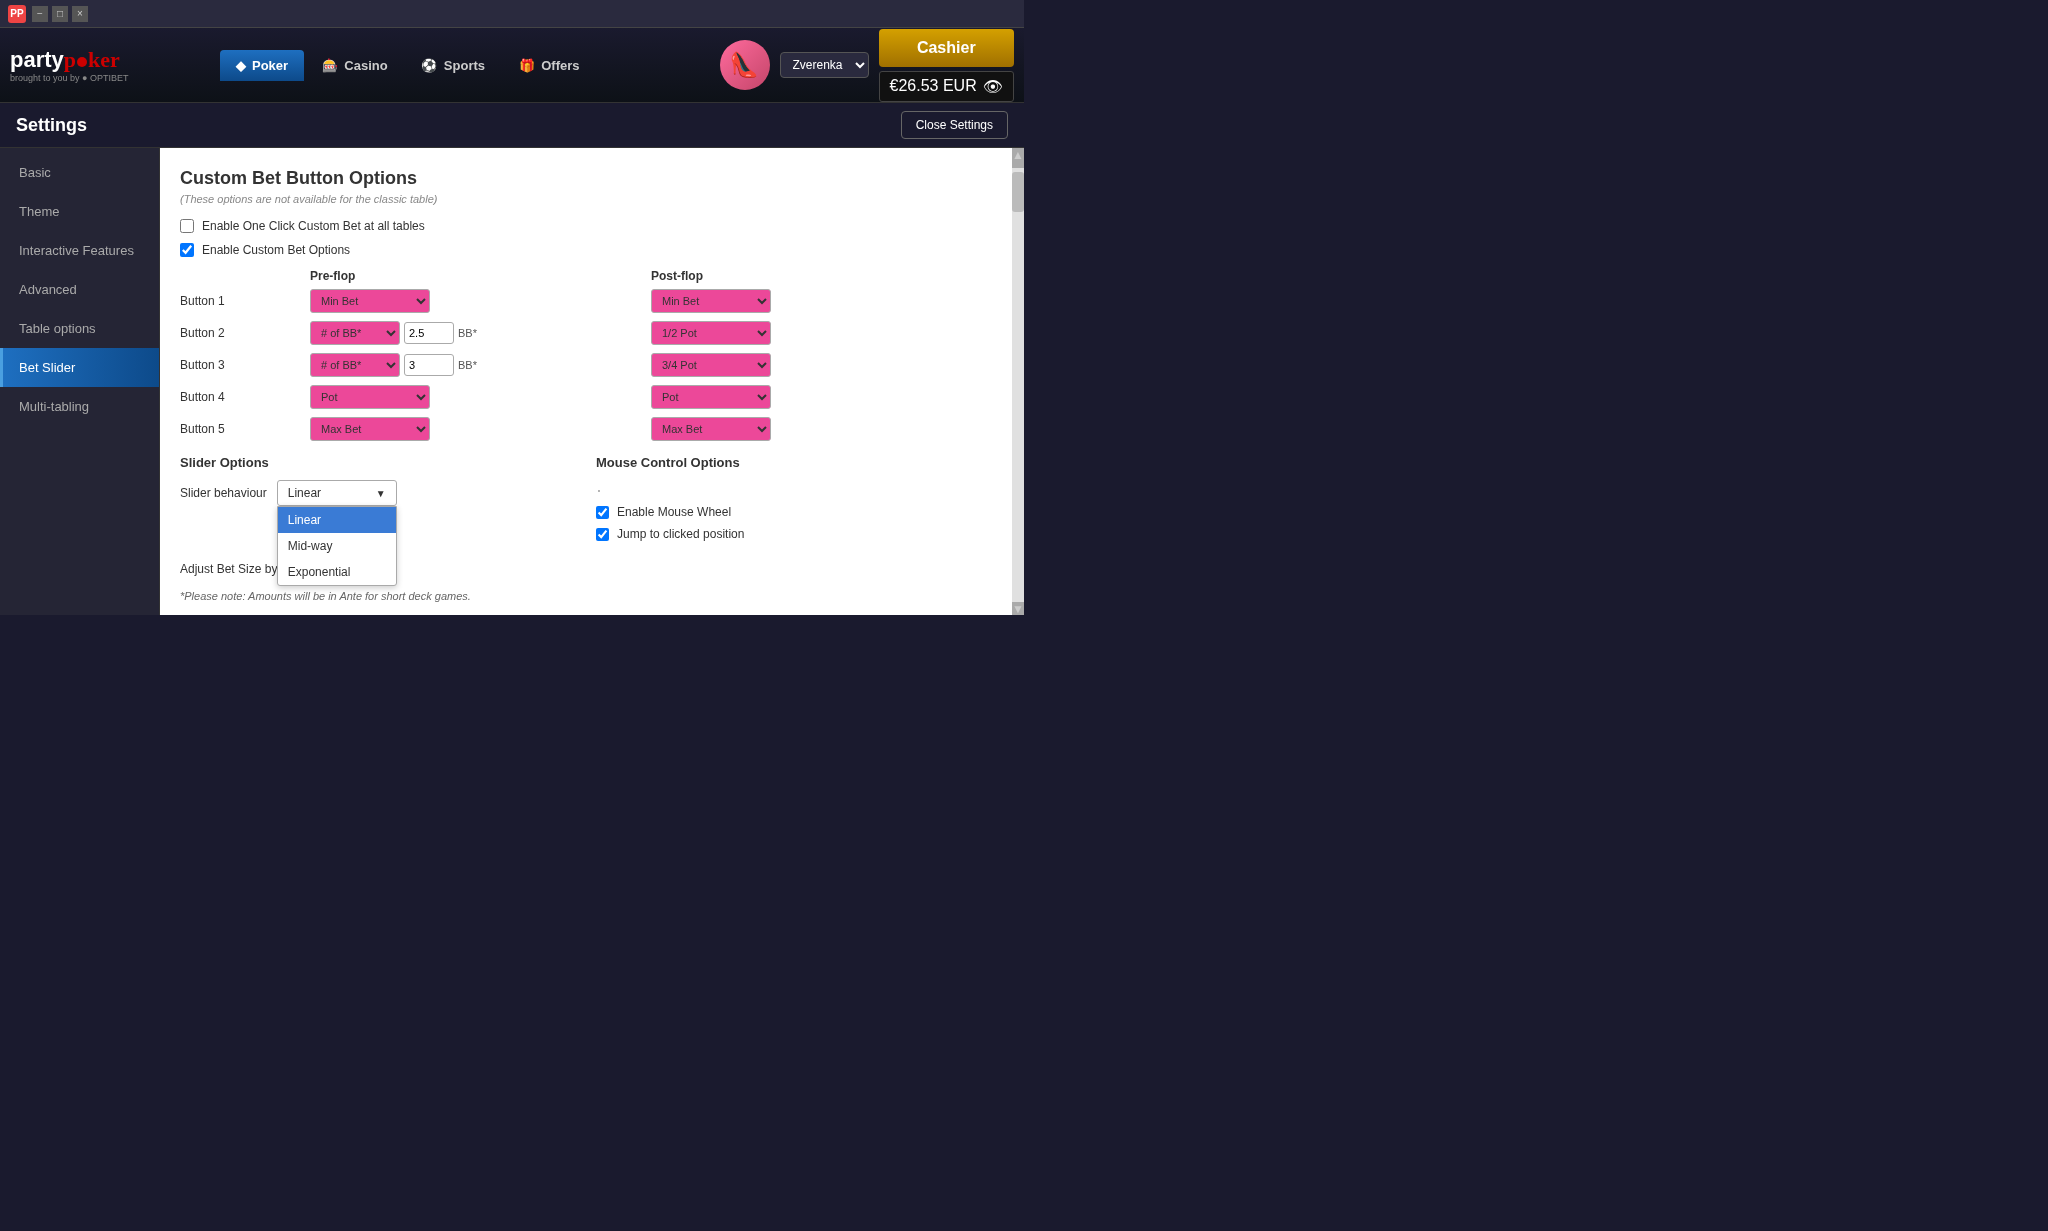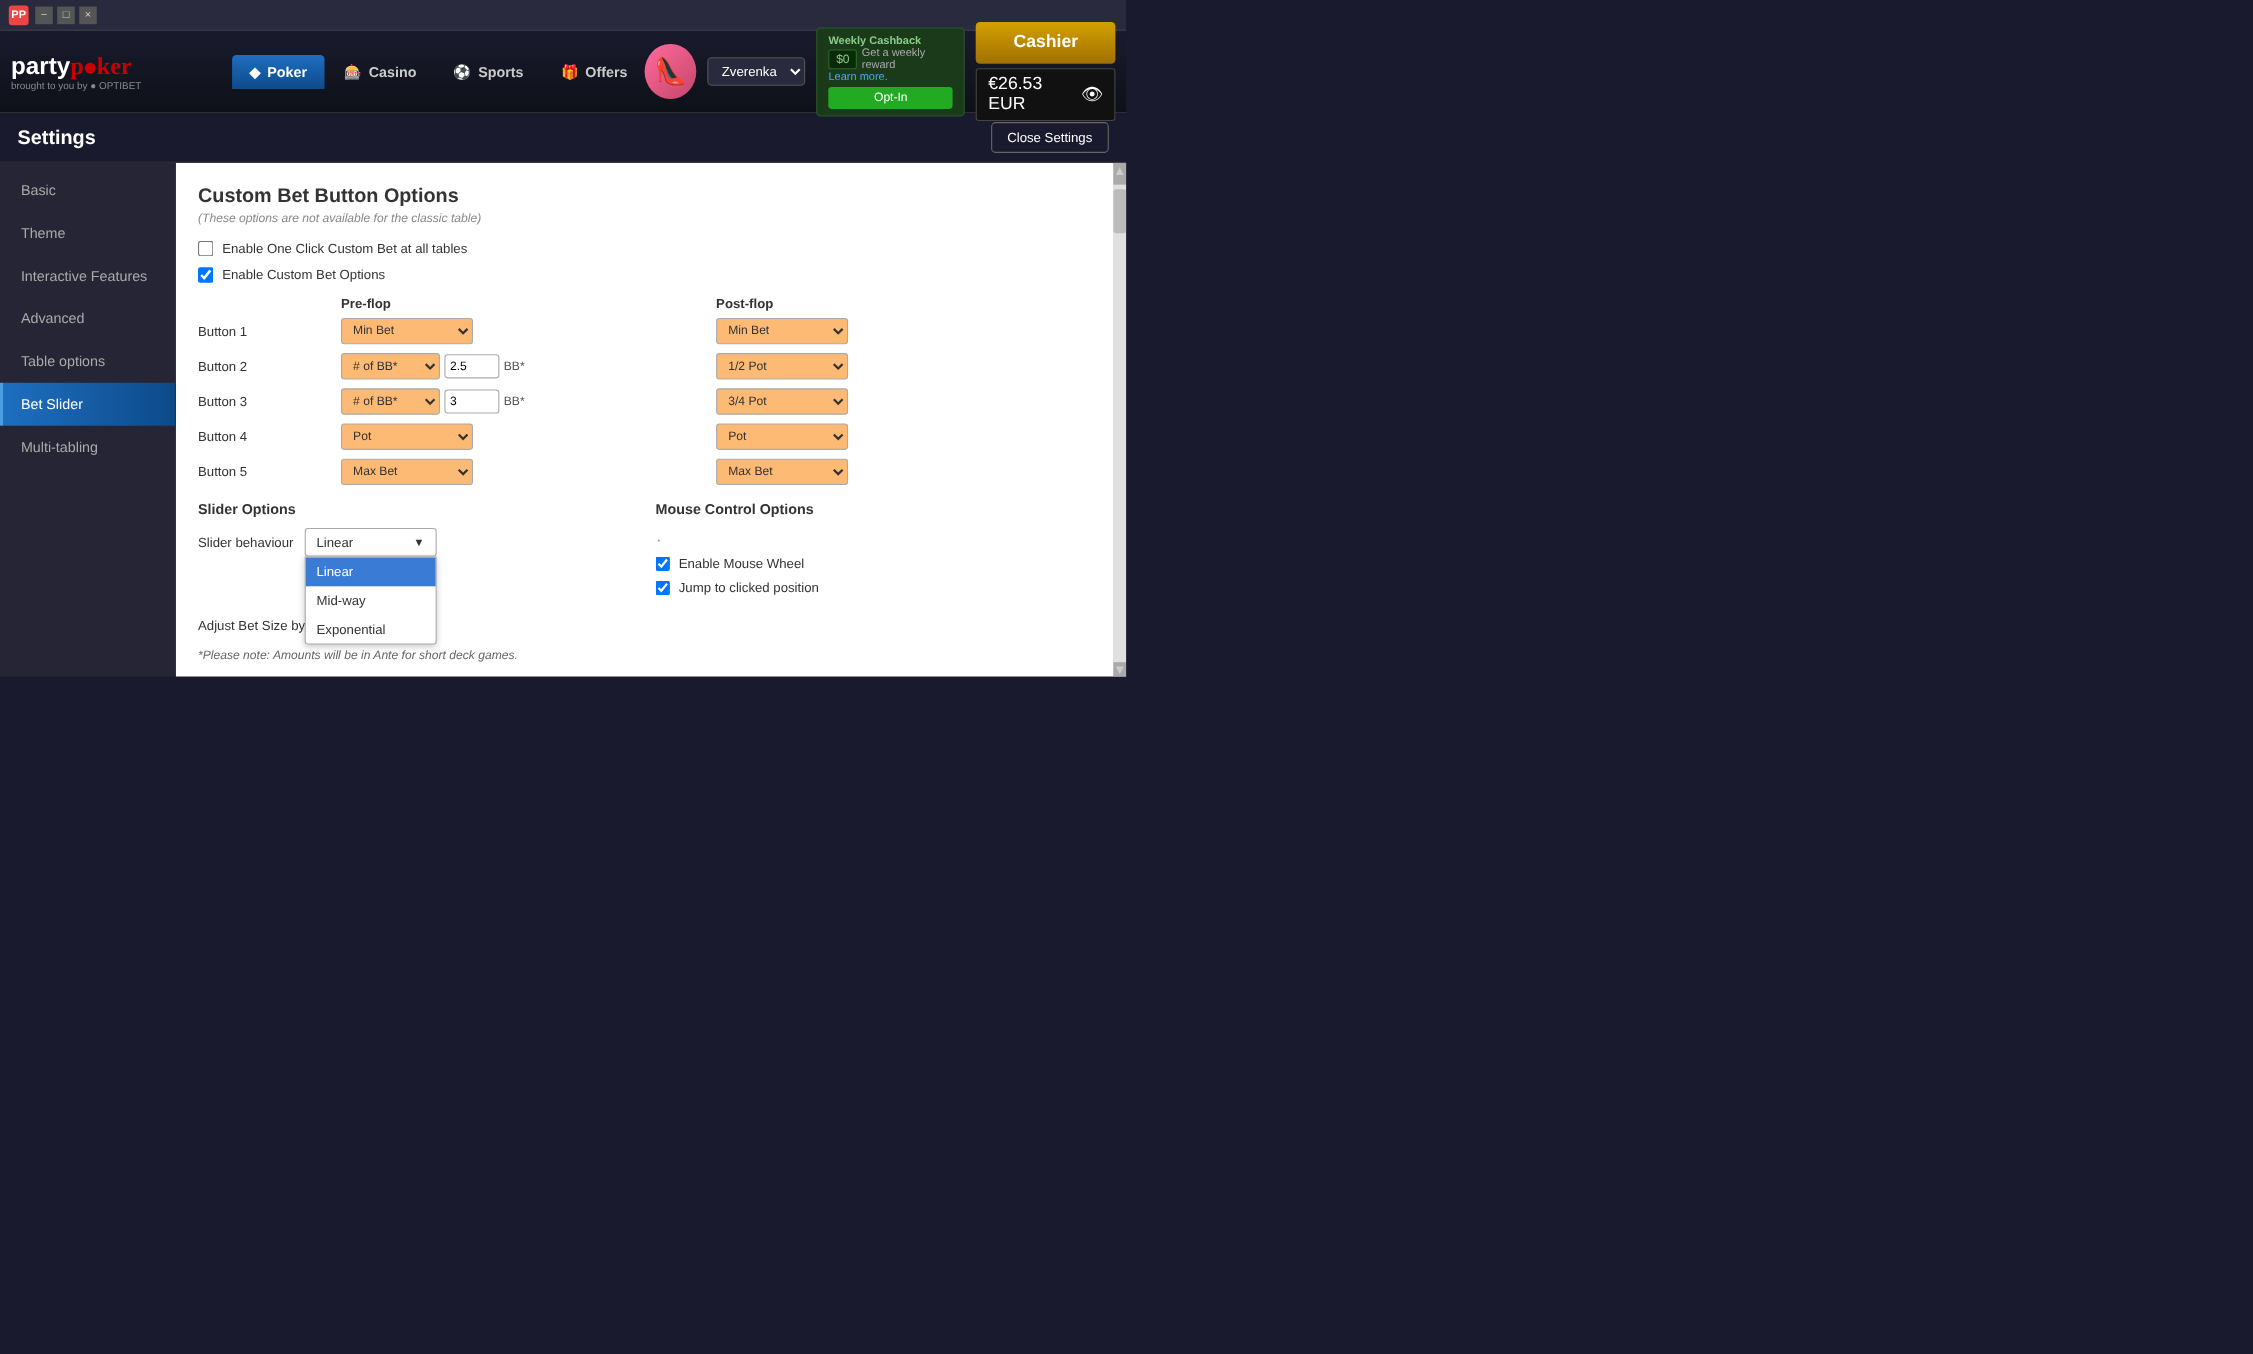--- a/index.html
+++ b/index.html
@@ -34,21 +34,21 @@
     .sidebar { width: 160px; background: #252535; border-right: 1px solid #333; padding-top: 5px; flex-shrink: 0; }
     .sidebar-item { padding: 12px 16px; cursor: pointer; color: #aaa; font-size: 13px; border-left: 3px solid transparent; }
     .sidebar-item.active { background: linear-gradient(90deg, #1e6fc0 0%, #0d4a8a 100%); color: white; border-left: 3px solid #4a9fe0; }
 
     
     .main-content { flex: 1; background: white; overflow-y: auto; padding: 20px; color: #333; position: relative; }
     .section-title { font-size: 18px; font-weight: bold; color: #333; margin-bottom: 4px; }
     .section-note { font-size: 11px; color: #888; margin-bottom: 14px; font-style: italic; }
     .checkbox-row { display: flex; align-items: center; gap: 8px; margin-bottom: 10px; font-size: 12px; }
     .checkbox-row input[type="checkbox"] { width: 14px; height: 14px; }
-    select.bet-select { padding: 4px 6px; border: 1px solid #aaa; border-radius: 3px; font-size: 11px; background: #fdba74; color: #333; }
+    select.bet-select { padding: 4px 6px; border: 1px solid #aaa; border-radius: 3px; font-size: 11px; background: #ec4899; color: #333; }
     .number-input { width: 50px; padding: 4px; border: 1px solid #aaa; border-radius: 3px; font-size: 11px; }
 
     
     .two-col { display: grid; grid-template-columns: 1fr 1fr; gap: 20px; margin-top: 16px; }
     .col-section-title { font-size: 13px; font-weight: bold; color: #333; margin-bottom: 10px; }
     .option-row { display: flex; align-items: center; gap: 8px; margin-bottom: 8px; font-size: 12px; }
     .dropdown-trigger { display: flex; align-items: center; gap: 4px; padding: 5px 10px; border: 1px solid #aaa; border-radius: 3px; background: white; cursor: pointer; font-size: 12px; min-width: 120px; }
     .dropdown-arrow { font-size: 10px; margin-left: auto; }
     .dropdown-menu { position: absolute; top: 100%; left: 0; background: white; border: 1px solid #aaa; border-radius: 0 0 3px 3px; z-index: 100; min-width: 120px; box-shadow: 0 2px 6px rgba(0,0,0,0.2); }
     .dropdown-item { padding: 6px 10px; cursor: pointer; font-size: 12px; color: #333; }
@@ -118,29 +118,20 @@
   </div>
   <div class="nav-right">
     <div class="avatar">
       <span class="avatar-shoe">👠</span>
     </div>
     <div>
       <select class="username-select">
         <option>Zverenka</option>
       </select>
     </div>
-    <div class="cashback-box">
-      <div style="color:#88cc88;font-weight:bold;font-size:10px;">Weekly Cashback</div>
-      <div style="display:flex;align-items:center;gap:4px;">
-        <span style="color:#88cc88;font-size:11px;background:#0a2a0a;padding:2px 6px;border-radius:2px;border:1px solid #2a6a2a;">$0</span>
-        <span style="font-size:10px;color:#aaa;">Get a weekly reward</span>
-      </div>
-      <div><a style="color:#4af;font-size:10px;cursor:pointer;">Learn more.</a></div>
-      <button class="optin-btn">Opt-In</button>
-    </div>
     <div style="display:flex;flex-direction:column;gap:4px;">
       <button class="cashier-btn">Cashier</button>
       <div class="balance-area">
         <span>€26.53 EUR</span>
         <span>👁</span>
       </div>
     </div>
   </div>
 </div>
 

